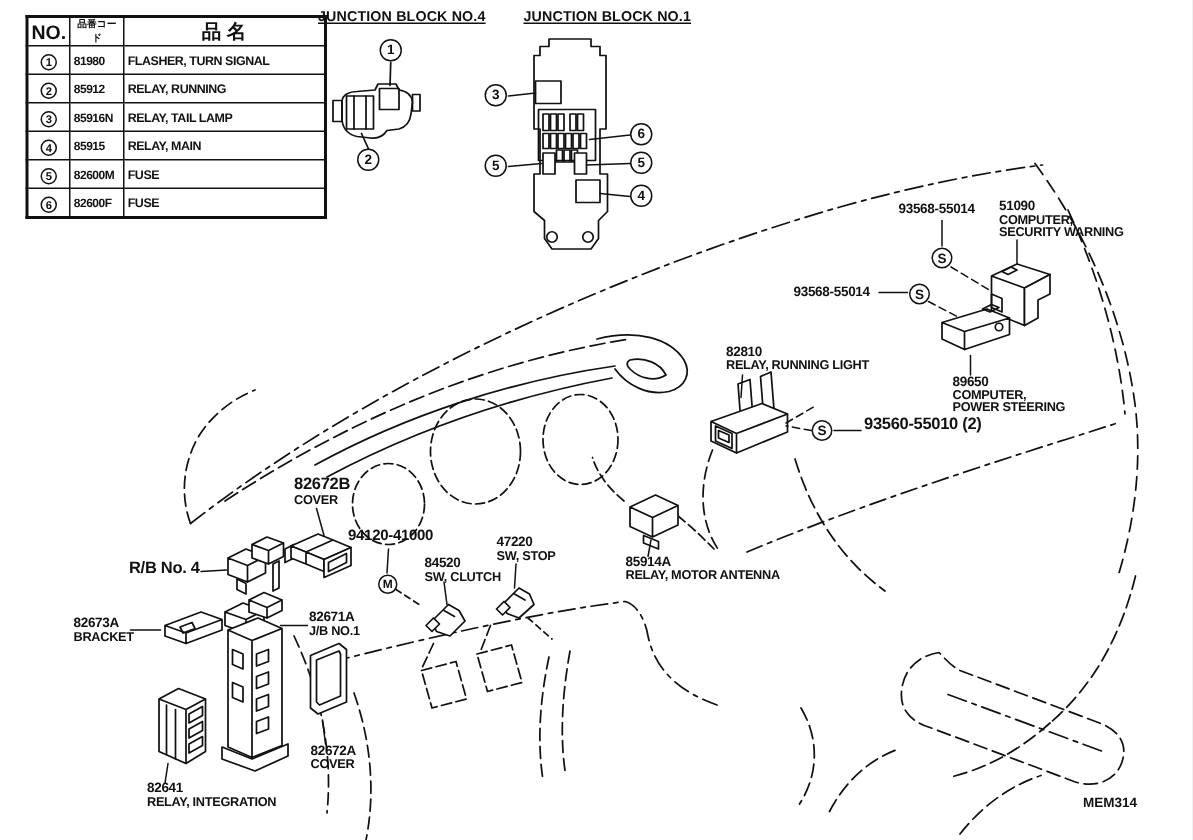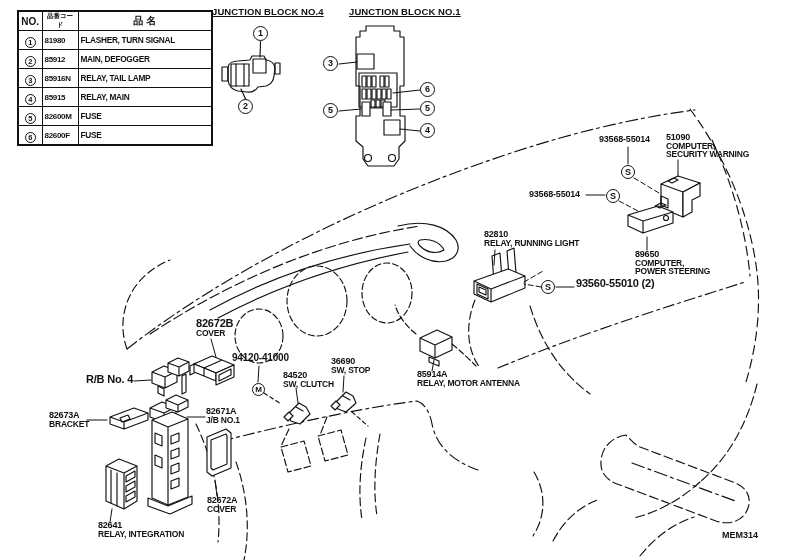--- a/index.html
+++ b/index.html
@@ -20,21 +20,21 @@
            font-size:9px;font-weight:bold;background:#fff;box-sizing:border-box;line-height:1;}
   .sym{position:absolute;width:14px;height:14px;border:1.5px solid #111;border-radius:50%;
        display:flex;align-items:center;justify-content:center;
        font-size:9px;font-weight:bold;background:#fff;box-sizing:border-box;line-height:1;}
   .sym.m{width:13px;height:13px;font-size:8px;}
   
   #parts-table{position:absolute;left:17px;top:10px;border-collapse:collapse;
                border:2.2px solid #111;background:#fff;}
   #parts-table td,#parts-table th{border:1.5px solid #111;padding:0 2px;
                font-weight:bold;color:#111;height:17px;box-sizing:border-box;}
-  #parts-table th{font-size:10px;text-align:center;}
+  #parts-table th{font-size:13px;text-align:center;}
   #parts-table td.no{width:24px;text-align:center;}
   #parts-table td.code{width:36px;font-size:8px;letter-spacing:-0.3px;}
   #parts-table td.name{width:134px;font-size:8.3px;letter-spacing:-0.3px;}
   .cnum{display:inline-flex;width:11px;height:11px;border:1.3px solid #111;border-radius:50%;
         align-items:center;justify-content:center;font-size:7.5px;font-weight:bold;
         box-sizing:border-box;line-height:1;}
   .code-id{position:absolute;font-weight:bold;font-size:9px;text-align:right;}
 </style>
 </head>
 <body>
@@ -221,21 +221,21 @@
       <th>品 名</th>
     </tr>
     <tr>
       <td class="no"><span class="cnum">1</span></td>
       <td class="code">81980</td>
       <td class="name">FLASHER, TURN SIGNAL</td>
     </tr>
     <tr>
       <td class="no"><span class="cnum">2</span></td>
       <td class="code">85912</td>
-      <td class="name">MAIN, DEFOGGER</td>
+      <td class="name">RELAY, RUNNING</td>
     </tr>
     <tr>
       <td class="no"><span class="cnum">3</span></td>
       <td class="code">85916N</td>
       <td class="name">RELAY, TAIL LAMP</td>
     </tr>
     <tr>
       <td class="no"><span class="cnum">4</span></td>
       <td class="code">85915</td>
       <td class="name">RELAY, MAIN</td>
@@ -303,21 +303,21 @@
     <div class="big">82672B</div>
     <div class="sub">COVER</div>
   </div>
 
   <div class="lbl" style="left:283px;top:371px;">
     <div>84520</div>
     <div class="sub">SW, CLUTCH</div>
   </div>
 
   <div class="lbl" style="left:331px;top:357px;">
-    <div>36690</div>
+    <div>47220</div>
     <div class="sub">SW, STOP</div>
   </div>
 
   <div class="lbl big" style="left:86px;top:374px;">R/B No. 4</div>
 
   <div class="lbl" style="left:49px;top:411px;">
     <div>82673A</div>
     <div class="sub">BRACKET</div>
   </div>
 

